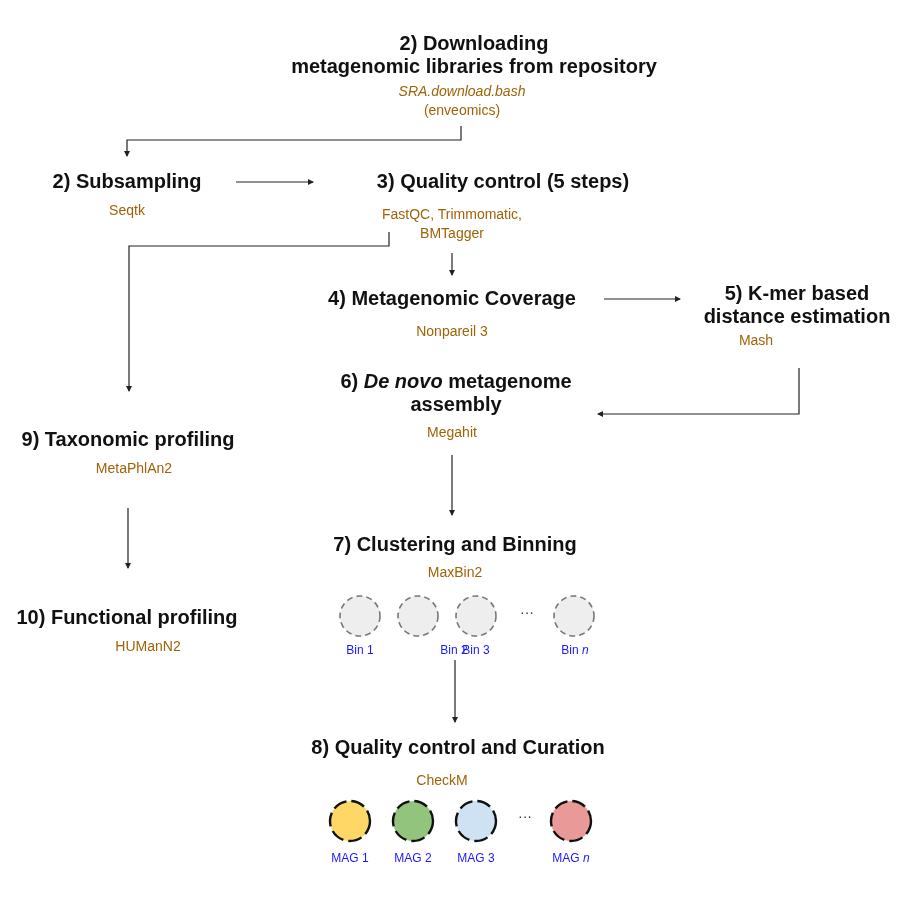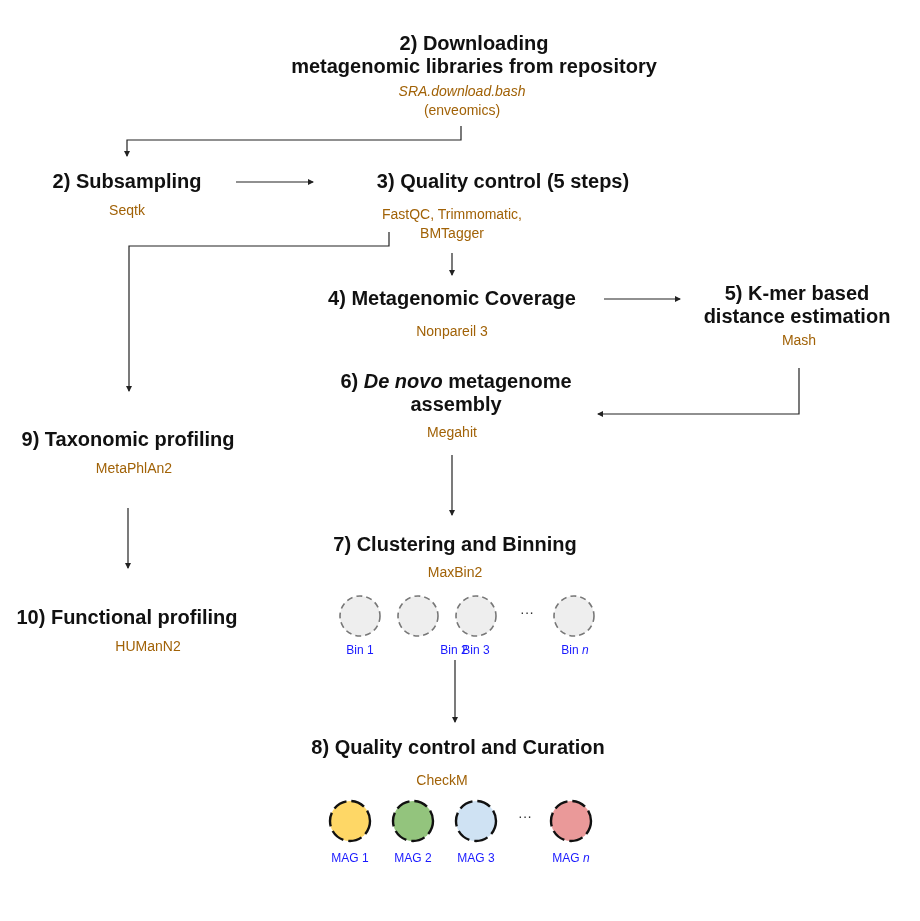--- a/index.html
+++ b/index.html
@@ -57,21 +57,21 @@
 
 <div class="t title" style="left:455px;top:170px;margin-left:48px;">3) Quality control (5 steps)</div>
 <div class="t tool" style="left:452px;top:205px;">FastQC, Trimmomatic,</div>
 <div class="t tool" style="left:452px;top:224px;">BMTagger</div>
 
 <div class="t title" style="left:452px;top:287px;">4) Metagenomic Coverage</div>
 <div class="t tool" style="left:452px;top:322px;">Nonpareil 3</div>
 
 <div class="t title" style="left:797px;top:282px;">5) K-mer based</div>
 <div class="t title" style="left:797px;top:305px;">distance estimation</div>
-<div class="t tool" style="left:799px;top:331px;">Mash</div>
+<div class="t tool" style="left:756px;top:331px;">Mash</div>
 
 <div class="t title" style="left:456px;top:370px;"><span>6) </span><i>De novo</i><span> metagenome</span></div>
 <div class="t title" style="left:456px;top:393px;">assembly</div>
 <div class="t tool" style="left:452px;top:423px;">Megahit</div>
 
 <div class="t title" style="left:128px;top:428px;">9) Taxonomic profiling</div>
 <div class="t tool" style="left:134px;top:459px;">MetaPhlAn2</div>
 
 <div class="t title" style="left:455px;top:533px;">7) Clustering and Binning</div>
 <div class="t tool" style="left:455px;top:563px;">MaxBin2</div>

